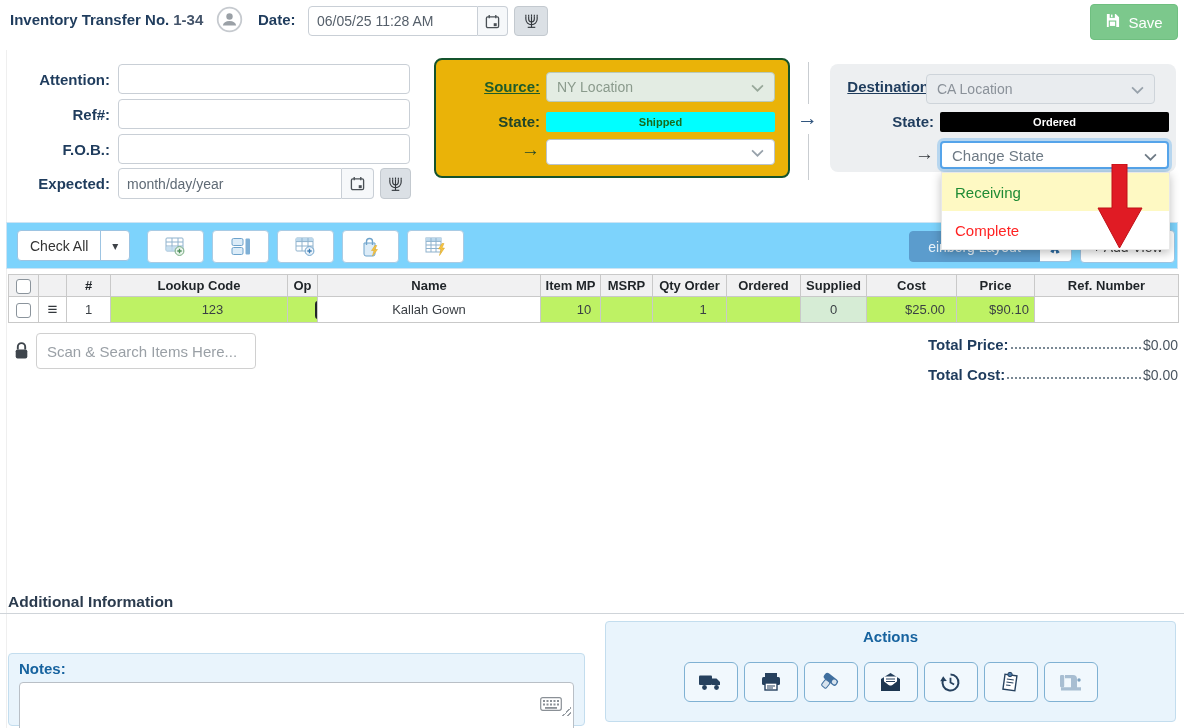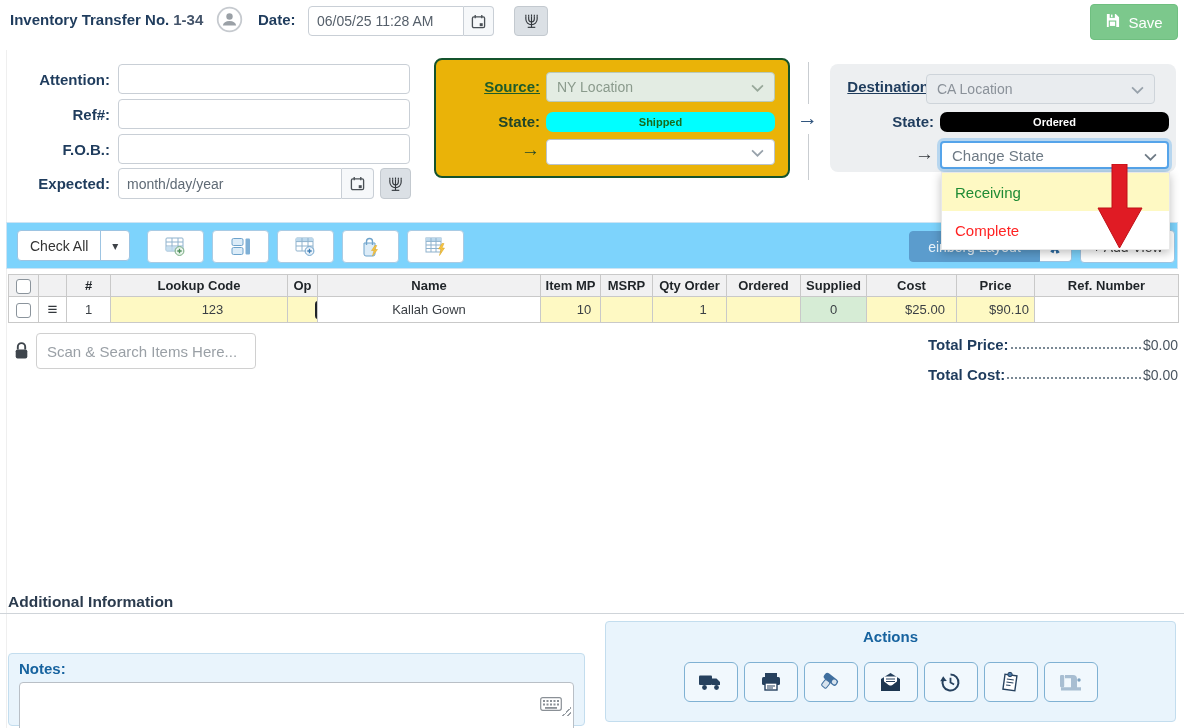--- a/index.html
+++ b/index.html
@@ -32,21 +32,21 @@
   .dst-panel { background:#edeff1; border-radius:8px; }
   .panel-label { font-weight:bold; font-size:15px; text-align:right; }
   .u { text-decoration:underline; }
   .fake-select { display:flex; align-items:center; justify-content:space-between;
                  border-radius:4px; font-size:14px; padding:0 10px; cursor:pointer; }
   .sel-disabled-green { background:#e3ece3; border:1px solid #b9c9ba; color:#8a9a8c; }
   .sel-disabled-gray  { background:#e9ecef; border:1px solid #ced4da; color:#8a9199; }
   .sel-empty { background:#fff; border:1px solid #b9c3cc; }
   .sel-focus { background:#fff; border:2px solid #55a4ea; color:#6e7a85; font-size:15px;
                box-shadow:0 0 0 3px rgba(82,168,236,.35); border-radius:4px; }
-  .state-badge { display:flex; align-items:center; justify-content:center; border-radius:7px;
+  .state-badge { display:flex; align-items:center; justify-content:center; border-radius:2px;
                  font-size:11px; font-weight:bold; }
   .flow-arrow { font-size:19px; font-weight:bold; }
   .vline { width:0; border-left:1px solid #c9cdd1; }
 
   
   .dd-menu { background:#fff; border:1px solid #e8e8e8; box-shadow:0 3px 9px rgba(0,0,0,.25); z-index:50; }
   .dd-opt { height:38px; display:flex; align-items:center; padding-left:13px; font-size:15px; cursor:pointer; }
   .dd-opt.hl { background:#fef9c3; }
   .red-arrow { z-index:60; }
 
@@ -66,21 +66,21 @@
               border:1px solid #9dc4e2; border-left:none; border-radius:0 4px 4px 0; cursor:pointer; }
   .addview-btn { display:flex; align-items:center; justify-content:center; background:#fff;
                  border:1px solid #9dc4e2; border-radius:4px; font-size:14px; color:#444; cursor:pointer; }
 
   
   table.items { border-collapse:collapse; table-layout:fixed; width:1170px; font-size:13px; }
   table.items th { height:22px; background:#f1f1f2; border:1px solid #c9c9c9; font-weight:bold;
                    color:#1f2428; overflow:hidden; white-space:nowrap; padding:0 2px; }
   table.items td { height:26px; border:1px solid #c9c9c9; text-align:center; color:#3a3f44;
                    overflow:hidden; white-space:nowrap; }
-  td.ro { background:#fef9c3;padding-left:27px; }
+  td.ro { background:#bef264;padding-left:27px; }
   td.ok { background:#d6ecd5; color:#3b763c; }
   .cb { display:inline-block; width:15px; height:15px; border:1px solid #8b949c; border-radius:3px;
         background:#fff; vertical-align:middle; cursor:pointer; }
   .drag-glyph { font-size:17px; color:#33383d; cursor:grab; }
   .ext-link { display:inline-flex; align-items:center; justify-content:center; width:18px; height:18px;
               background:#212529; border-radius:3px; color:#fff; font-size:11px; font-weight:bold;
               vertical-align:middle; cursor:pointer; }
 
   
   .scan-input { border:1px solid #d0d0d0; border-radius:4px; font-size:15px; padding:0 10px;
@@ -116,21 +116,21 @@
   </div>
   <span class="abs" style="left:216px; top:6px;">
     <svg width="27" height="27" viewBox="0 0 27 27">
         <circle cx="13.5" cy="13.5" r="11.8" fill="#fff" stroke="#c6cacf" stroke-width="1.8"></circle>
         <circle cx="13.5" cy="10.5" r="3.2" fill="#9aa0a6"></circle>
         <path d="M6.8 19.6a6.8 5.6 0 0 1 13.4 0z" fill="#9aa0a6"></path>
       </svg>
   </span>
   <div class="abs bold-label" style="left:258px; top:11px;">Date:</div>
   <div class="abs input-group" style="left:308px; top:6px; height:30px;">
-    <input class="txt-input" style="width: 156px;" value="06/05/25 11:28 AM">
+    <input class="txt-input" style="width: 170px;" value="06/05/25 11:28 AM">
     <span class="addon-btn">
       <svg width="15" height="15" viewBox="0 0 16 16">
           <rect x="1.5" y="3" width="13" height="11.5" rx="1.5" fill="none" stroke="#4a5056" stroke-width="1.4"></rect>
           <line x1="4.5" y1="1" x2="4.5" y2="4.5" stroke="#4a5056" stroke-width="1.4"></line>
           <line x1="11.5" y1="1" x2="11.5" y2="4.5" stroke="#4a5056" stroke-width="1.4"></line>
           <rect x="9.3" y="9.8" width="3.2" height="3.2" fill="#4a5056"></rect>
         </svg>
     </span>
   </div>
   <span class="abs menorah-btn" style="left:514px; top:6px; width:34px; height:30px;">

